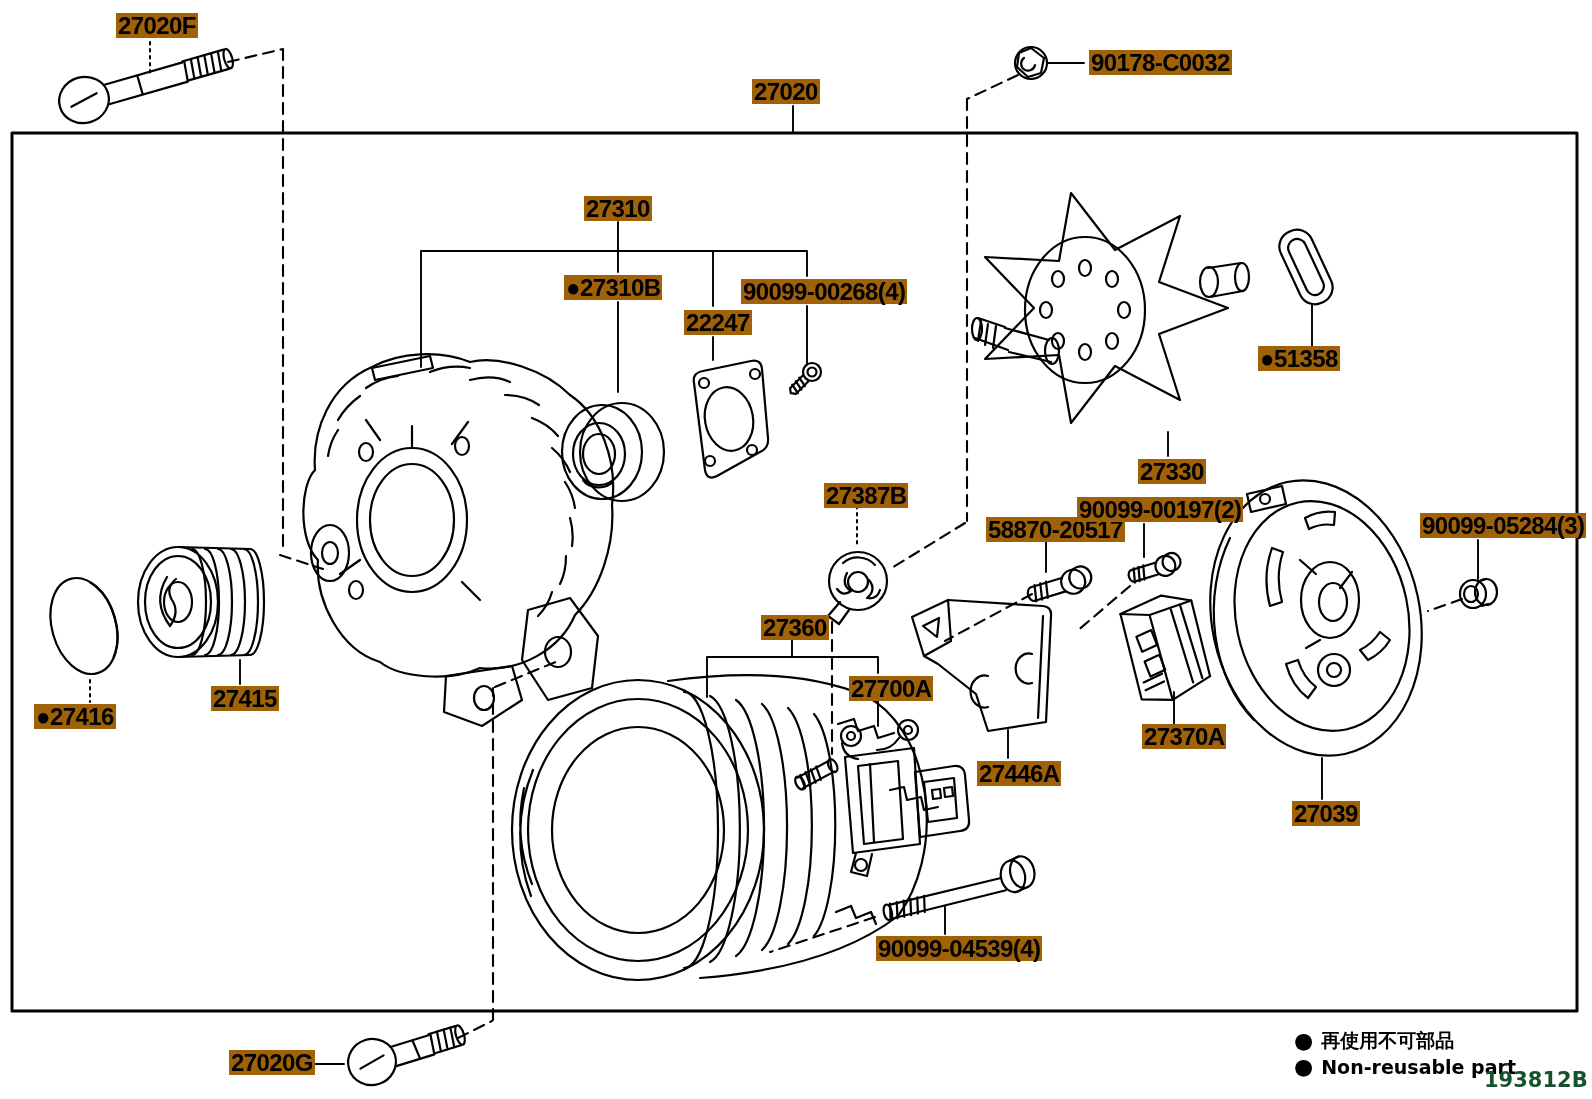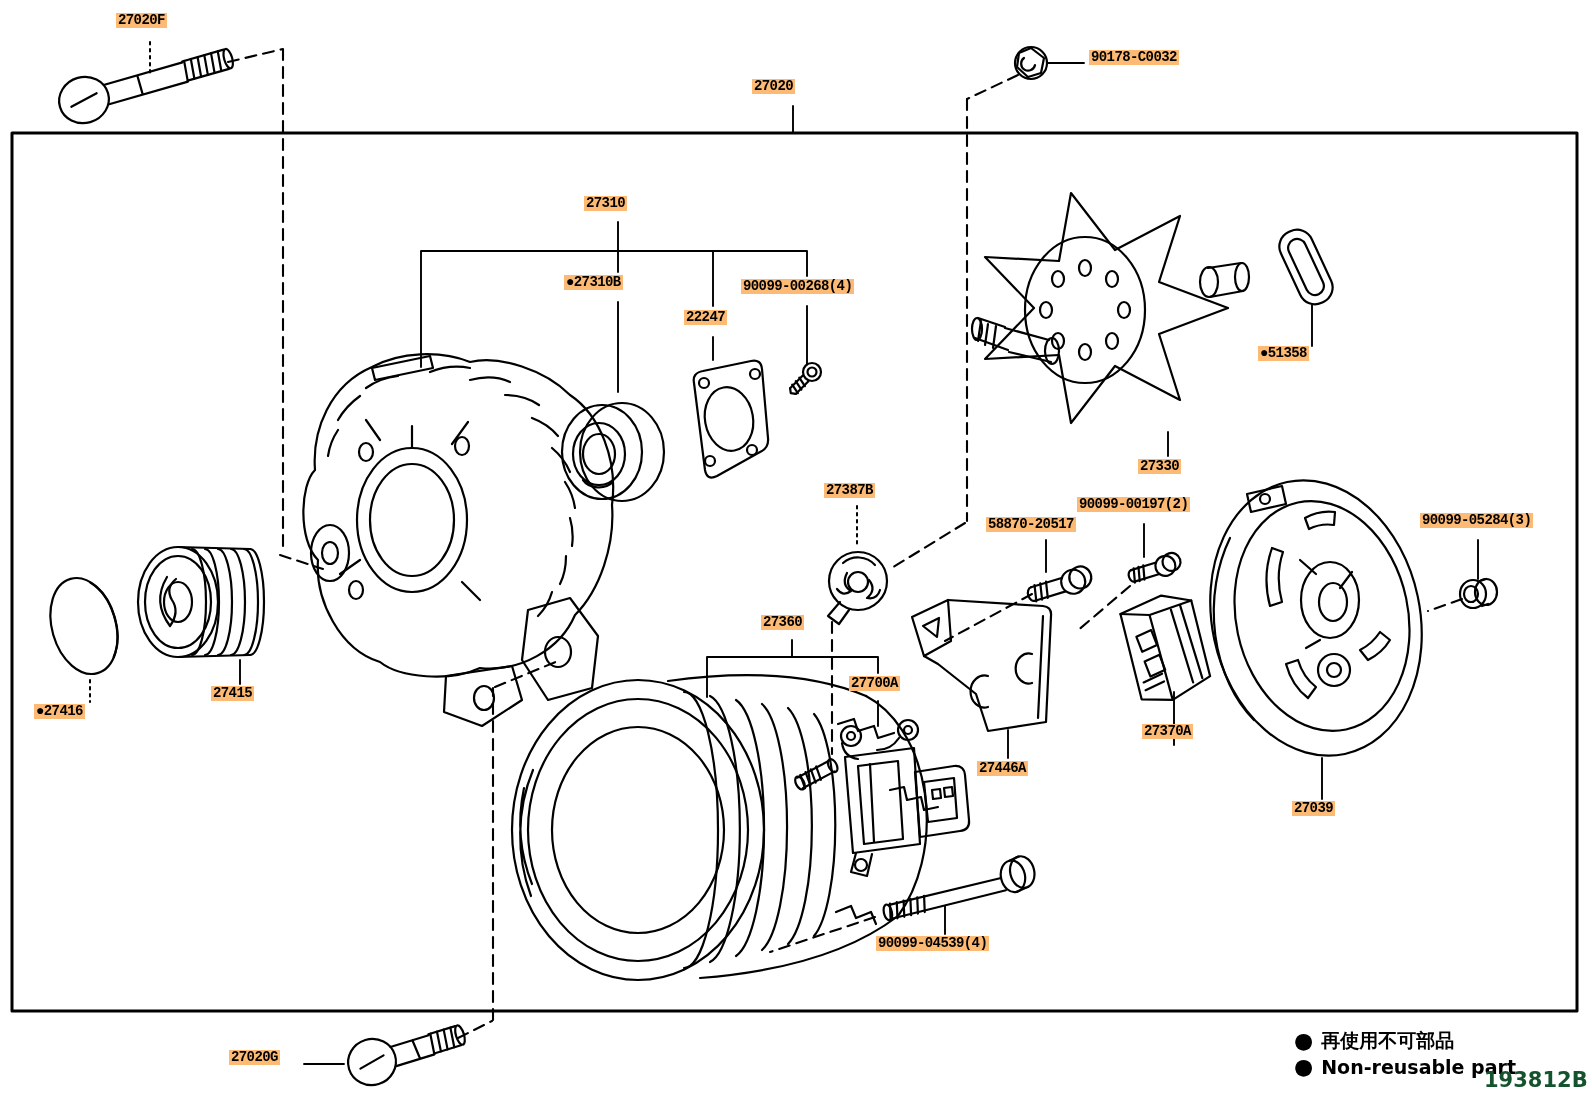--- a/index.html
+++ b/index.html
@@ -2,23 +2,23 @@
 <html><head>
 <meta charset="utf-8">
 <style>
   html,body{margin:0;padding:0;background:#ffffff;}
   #stage{
     position:relative;width:1592px;height:1099px;background:#ffffff;overflow:hidden;
     font-family:"DejaVu Sans Mono","Liberation Mono",monospace;color:#000;
   }
   #lineart{position:absolute;left:0;top:0;}
   .plabel{
-    position:absolute;font-family:Liberation Mono, monospace;
-    font-weight:bold;font-size:14px;letter-spacing:-0.6px;line-height:1.05;
-    white-space:nowrap;background:#fdba74;padding:0 2px;color:#000;
+    position:absolute;font-family:Liberation Sans, sans-serif;
+    font-weight:bold;font-size:24px;letter-spacing:-0.6px;line-height:1.05;
+    white-space:nowrap;background:#a16207;padding:0 2px;color:#000;
   }
   .legend-row{
     position:absolute;display:flex;align-items:center;gap:8px;white-space:nowrap;
     font-family:"DejaVu Sans","Liberation Sans",sans-serif;font-weight:bold;font-size:19px;color:#000;
   }
   .legend-dot{font-size:22px;line-height:1;}
   .fig-num{
     position:absolute;font-family:"DejaVu Sans","Liberation Sans",sans-serif;
     font-weight:700;font-size:21px;color:#14532d;white-space:nowrap;
   }

